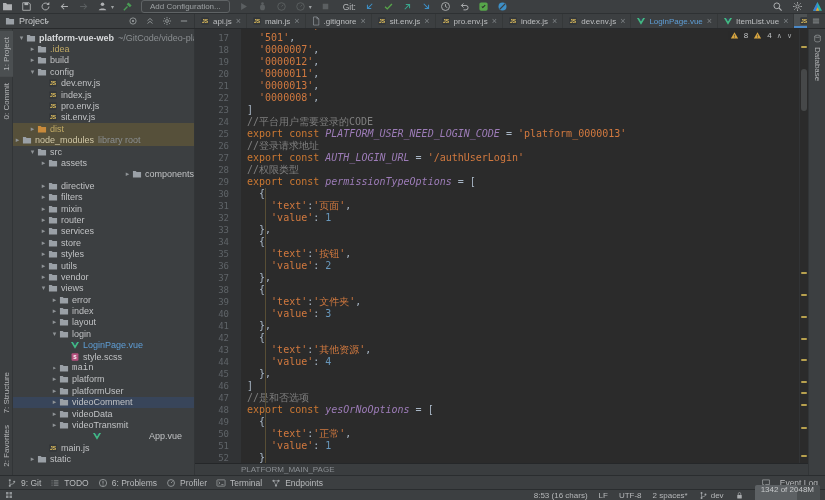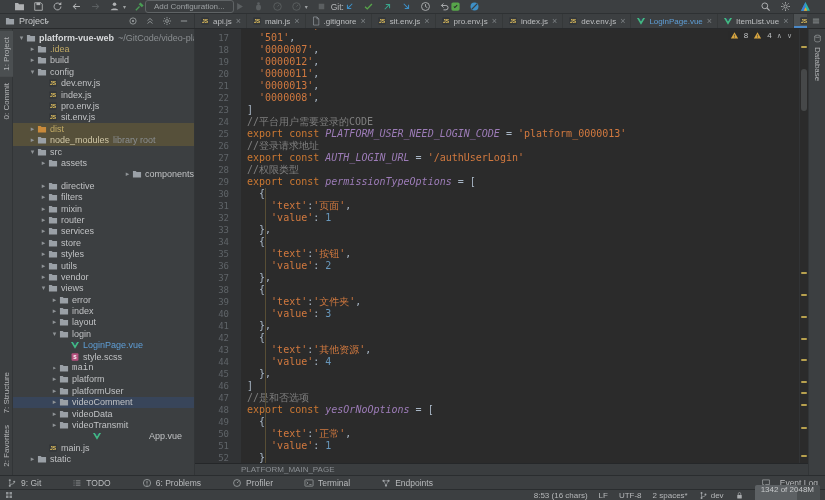--- a/index.html
+++ b/index.html
@@ -1,20 +1,20 @@
 <!DOCTYPE html>
 <html><head>
 <meta charset="utf-8">
 <style>
   *{box-sizing:border-box;margin:0;padding:0}
   html,body{width:825px;height:500px;overflow:hidden}
   body{background:#3c3f41;font-family:"Liberation Sans",sans-serif;color:#bbb;}
   .ic{width:11px;height:11px;flex:none;display:inline-block}
   
-  #toolbar{height:14px;display:flex;align-items:center;padding:0 14px;border-bottom:1px solid #2e3133}
+  #toolbar{height:14px;display:flex;align-items:center;padding:0 2px;gap:8px;border-bottom:1px solid #2e3133}
   .tb-group{display:flex;align-items:center;gap:8px}
   #add-config{border:1px solid #5f6365;border-radius:3px;font-size:8px;line-height:9px;padding:1px 8px;color:#9da1a3;white-space:nowrap}
   #git-label{font-size:8.5px;color:#b4b6b8;margin-left:4px}
   #tb-right{margin-left:auto;display:flex;gap:9px;align-items:center}
   .caret{font-size:6px;color:#9da1a3;margin-left:-5px}
   
   #row2{height:15px;display:flex;border-bottom:1px solid #282a2c;background:#3c3f41}
   #proj-header{width:195px;flex:none;display:flex;align-items:center;gap:4px;padding:0 5px;border-right:1px solid #323537}
   #proj-header .title{font-size:9px;color:#c8cacc}
   #ph-icons{margin-left:auto;display:flex;gap:7px;align-items:center}
@@ -56,21 +56,21 @@
   .t-cn{color:#9d7cb8;font-style:italic}.t-pl{color:#a9b7c6}
   #indent-guide{position:absolute;left:70px;top:159px;bottom:0;width:1px;background:#584e35}
   #stripe{position:absolute;top:0;right:0;bottom:0;width:9px;background:#2b2b2b;border-left:1px solid #313335}
   .smark{position:absolute;left:1px;width:6px;height:2px;background:#b8a14e;border-radius:1px}
   #sthumb{position:absolute;left:1px;width:6px;background:#585c5e;opacity:.6;border-radius:3px}
   #inspect{position:absolute;top:2px;right:14px;display:flex;gap:5px;align-items:center;font-size:8px;color:#c2c4c6;background:rgba(43,43,43,.8);padding:0 2px}
   #inspect .chv{color:#a9acae;font-size:7px}
   #breadcrumb{height:12px;flex:none;background:#3a3d3f;border-top:1px solid #252729;font-size:8px;line-height:11px;color:#8a8e92;padding-left:46px}
   
   #bottombar{height:14px;display:flex;align-items:center;padding:0 7px;border-top:1px solid #2a2d2f;font-size:8.5px;color:#b9bbbd}
-  #bb-left{display:flex;gap:31px}
+  #bb-left{display:flex;gap:9px}
   .bb-item{display:flex;align-items:center;gap:4px;white-space:nowrap}
   .bb-item .ic{width:10px;height:10px;color:#9da1a3}
   #bb-right{margin-left:auto;display:flex;align-items:flex-start;gap:9px}
   #statusbar{height:11px;display:flex;align-items:center;padding:0 5px;font-size:8px;color:#b6b8ba;border-top:1px solid #2a2d2f}
   #sb-right{margin-left:auto;display:flex;align-items:center;gap:11px}
   .sb-branch{display:flex;align-items:center;gap:3px}
   #memory{background:linear-gradient(to right,#5d6164 65%,#4b4f51 65%);padding:0 6px;border-radius:2px;line-height:10px;height:20px;color:#c6c8ca}
 </style>
 </head>
 <body>
@@ -490,21 +490,21 @@
           </svg>
           <span class="lbl">sit.env.js</span>
         </div>
         <div class="trow bg-brown" style="padding-left: 15px;">
           <span class="chev">▸</span>
           <svg class="ic tree-ic ex" style="width: 10px; height: 10px;">
             <use href="#s-folder"></use>
           </svg>
           <span class="lbl gold">dist</span>
         </div>
-        <div class="trow bg-brown" style="padding-left: 15px;">
+        <div class="trow bg-brown" style="">
           <span class="chev">▸</span>
           <svg class="ic tree-ic" style="width: 10px; height: 10px;">
             <use href="#s-folder"></use>
           </svg>
           <span class="lbl tan">node_modules</span>
           <span class="suffix"> library root</span>
         </div>
         <div class="trow" style="padding-left: 15px;">
           <span class="chev">▾</span>
           <svg class="ic tree-ic" style="width: 10px; height: 10px;">

